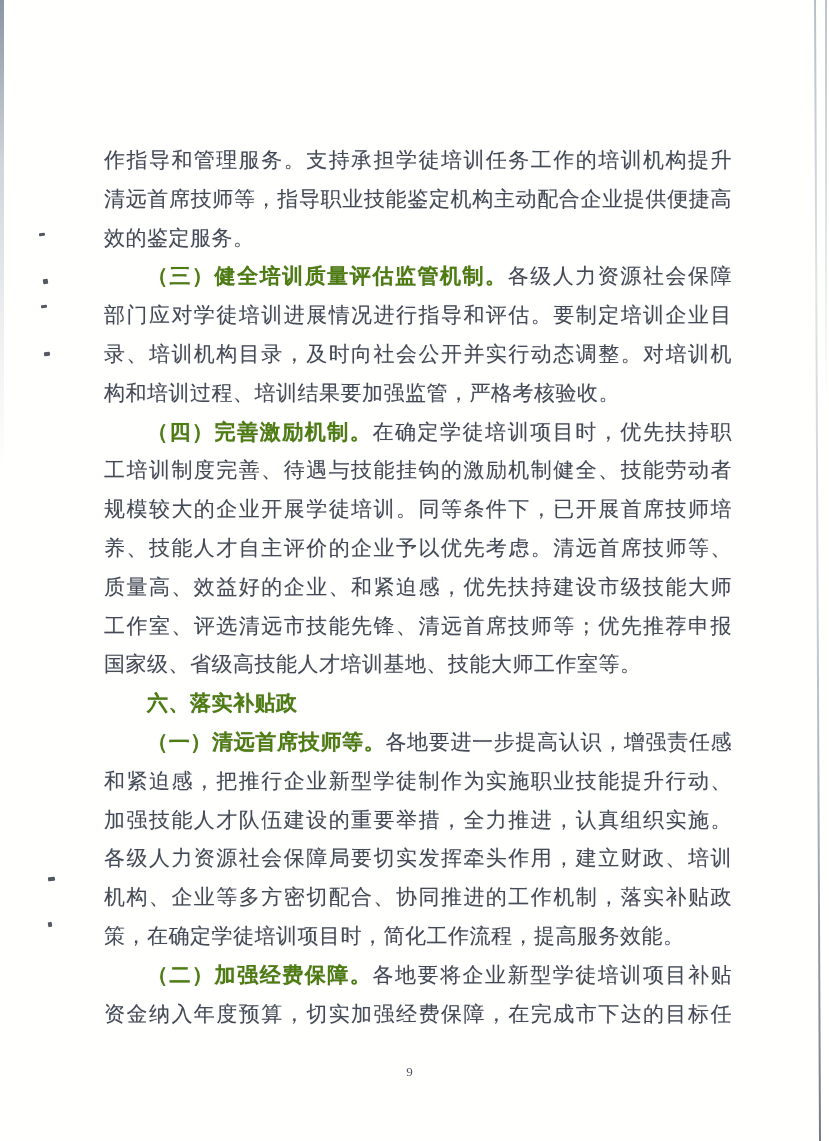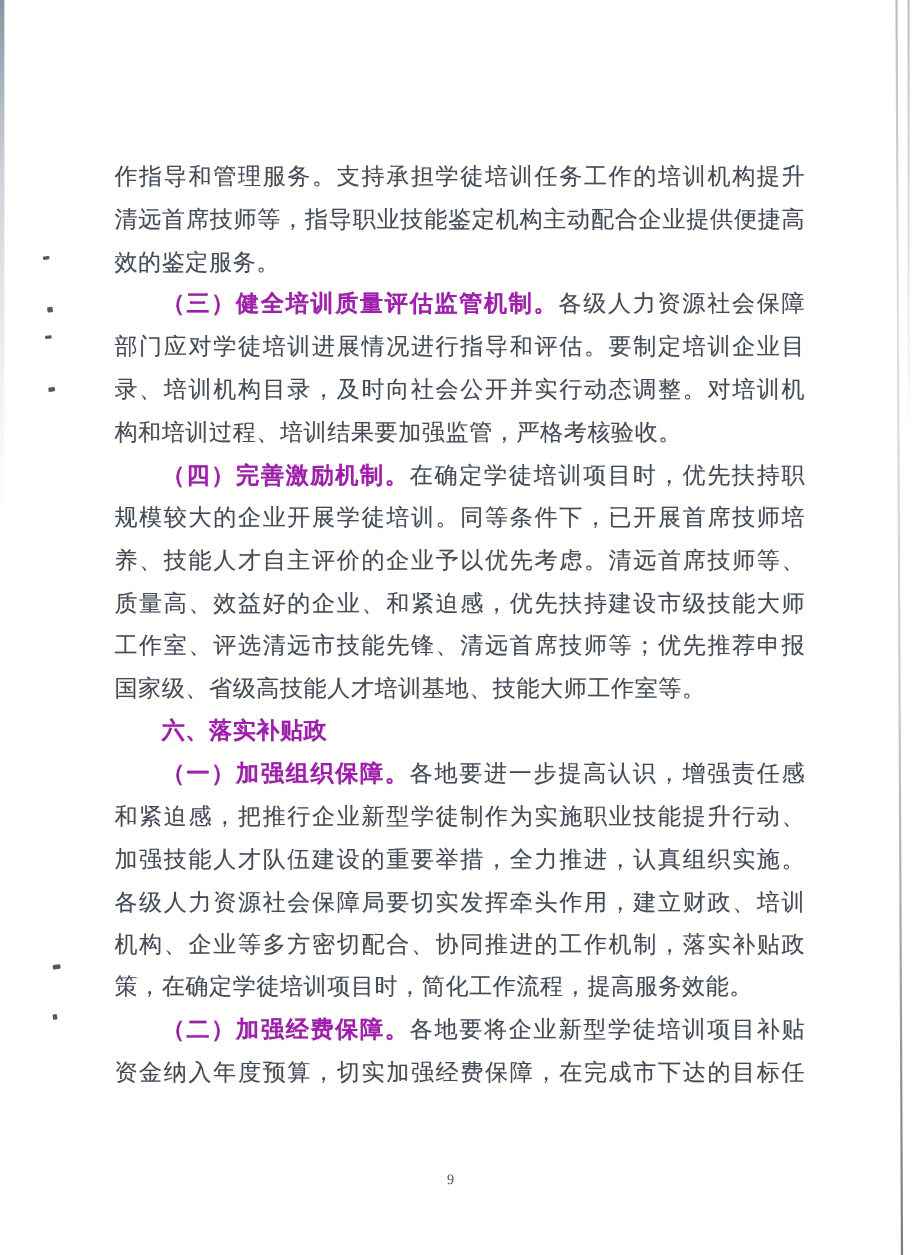--- a/index.html
+++ b/index.html
@@ -64,21 +64,21 @@
     text-align-last: left;
     text-justify: inter-character;
     text-shadow: 0 0 1px rgba(90,96,108,0.35);
     white-space: normal;
     overflow: visible;
   }
   .line.full { text-align-last: justify; }
   .line.indent { text-indent: 43px; }
   .line .bold {
     font-weight: bold;
-    color: #a21caf;
+    color: #4d7c0f;
     text-shadow: 0 0 1px rgba(44,49,59,0.4);
   }
   
   .speck {
     position: absolute;
     background: #353b46;
     border-radius: 1px;
     transform: rotate(-8deg);
     opacity: 0.85;
   }
@@ -103,27 +103,28 @@
 
   <div class="text-block">
       <div class="line full"><span>作指导和管理服务。支持承担学徒培训任务工作的培训机构提升</span></div>
       <div class="line full"><span>清远首席技师等，指导职业技能鉴定机构主动配合企业提供便捷高</span></div>
       <div class="line"><span>效的鉴定服务。</span></div>
       <div class="line indent full"><span class="bold">（三）健全培训质量评估监管机制。</span><span>各级人力资源社会保障</span></div>
       <div class="line full"><span>部门应对学徒培训进展情况进行指导和评估。要制定培训企业目</span></div>
       <div class="line full"><span>录、培训机构目录，及时向社会公开并实行动态调整。对培训机</span></div>
       <div class="line"><span>构和培训过程、培训结果要加强监管，严格考核验收。</span></div>
       <div class="line indent full"><span class="bold">（四）完善激励机制。</span><span>在确定学徒培训项目时，优先扶持职</span></div>
+      <div class="line full"><span>工培训制度完善、待遇与技能挂钩的激励机制健全、技能劳动者</span></div>
       <div class="line full"><span>规模较大的企业开展学徒培训。同等条件下，已开展首席技师培</span></div>
       <div class="line full"><span>养、技能人才自主评价的企业予以优先考虑。清远首席技师等、</span></div>
       <div class="line full"><span>质量高、效益好的企业、和紧迫感，优先扶持建设市级技能大师</span></div>
       <div class="line full"><span>工作室、评选清远市技能先锋、清远首席技师等；优先推荐申报</span></div>
       <div class="line"><span>国家级、省级高技能人才培训基地、技能大师工作室等。</span></div>
       <div class="line indent"><span class="bold">六、落实补贴政</span></div>
-      <div class="line indent full"><span class="bold">（一）加强组织保障。</span><span>各地要进一步提高认识，增强责任感</span></div>
+      <div class="line indent full"><span class="bold">（一）清远首席技师等。</span><span>各地要进一步提高认识，增强责任感</span></div>
       <div class="line full"><span>和紧迫感，把推行企业新型学徒制作为实施职业技能提升行动、</span></div>
       <div class="line full"><span>加强技能人才队伍建设的重要举措，全力推进，认真组织实施。</span></div>
       <div class="line full"><span>各级人力资源社会保障局要切实发挥牵头作用，建立财政、培训</span></div>
       <div class="line full"><span>机构、企业等多方密切配合、协同推进的工作机制，落实补贴政</span></div>
       <div class="line"><span>策，在确定学徒培训项目时，简化工作流程，提高服务效能。</span></div>
       <div class="line indent full"><span class="bold">（二）加强经费保障。</span><span>各地要将企业新型学徒培训项目补贴</span></div>
       <div class="line full"><span>资金纳入年度预算，切实加强经费保障，在完成市下达的目标任</span></div>
     </div>
 
   <div class="page-number">9</div>

